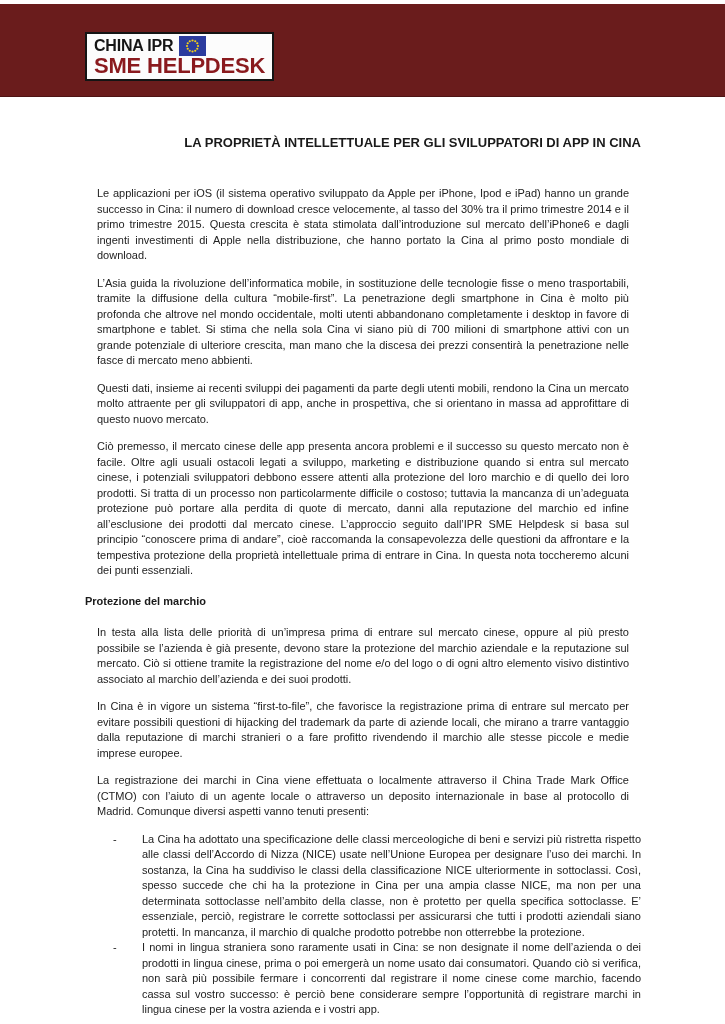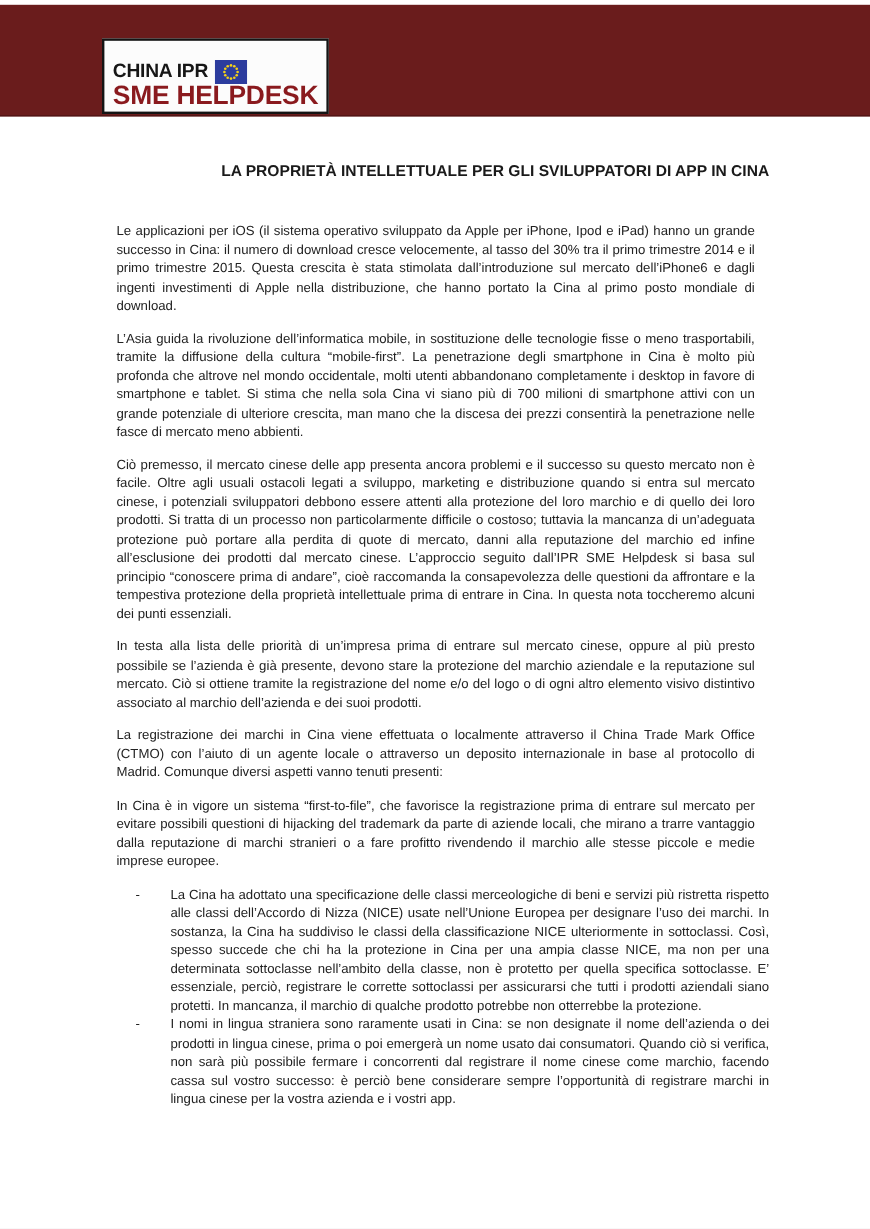--- a/index.html
+++ b/index.html
@@ -22,21 +22,21 @@
     height: 93px;
     background: var(--band, #6a1c1c);
     border-bottom: 1px solid #4e1414;
     box-sizing: border-box;
     padding: 28px 0 0 85px;
   }
   .logo {
     display: inline-block;
     background: #fcfcfc;
     border: 2px solid #141414;
-    padding: 16px 7px 3px 7px;
+    padding: 2px 7px 3px 7px;
   }
   .logo-l1 {
     display: flex;
     align-items: center;
     gap: 6px;
     font-size: 16px;
     font-weight: bold;
     letter-spacing: -0.2px;
     line-height: 18px;
     color: #161616;
@@ -111,26 +111,28 @@
       </div>
       <div class="logo-l2">SME HELPDESK</div>
     </div>
   </div>
 
   <h1 class="title">LA PROPRIETÀ INTELLETTUALE PER GLI SVILUPPATORI DI APP IN CINA</h1>
 
   <div class="content">
     <p>Le applicazioni per iOS (il sistema operativo sviluppato da Apple per iPhone, Ipod e iPad) hanno un grande successo in Cina: il numero di download cresce velocemente, al tasso del 30% tra il primo trimestre 2014 e il primo trimestre 2015. Questa crescita è stata stimolata dall’introduzione sul mercato dell’iPhone6 e dagli ingenti investimenti di Apple nella distribuzione, che hanno portato la Cina al primo posto mondiale di download.</p>
     <p>L’Asia guida la rivoluzione dell’informatica mobile, in sostituzione delle tecnologie fisse o meno trasportabili, tramite la diffusione della cultura “mobile-first”. La penetrazione degli smartphone in Cina è molto più profonda che altrove nel mondo occidentale, molti utenti abbandonano completamente i desktop in favore di smartphone e tablet. Si stima che nella sola Cina vi siano più di 700 milioni di smartphone attivi con un grande potenziale di ulteriore crescita, man mano che la discesa dei prezzi consentirà la penetrazione nelle fasce di mercato meno abbienti.</p>
+    <p>Questi dati, insieme ai recenti sviluppi dei pagamenti da parte degli utenti mobili, rendono la Cina un mercato molto attraente per gli sviluppatori di app, anche in prospettiva, che si orientano in massa ad approfittare di questo nuovo mercato.</p>
     <p><span>Ciò premesso, il mercato cinese delle app presenta ancora problemi e il successo su questo mercato non è facile. Oltre agli usuali ostacoli legati a sviluppo, marketing e distribuzione quando si entra sul mercato cinese, i potenziali sviluppatori debbono essere attenti alla protezione del loro marchio e di quello dei loro prodotti. Si tratta di un processo non particolarmente difficile o costoso; tuttavia la mancanza di un’adeguata protezione può portare alla perdita di quote di mercato, danni alla reputazione del marchio ed infine all’esclusione dei prodotti dal mercato cinese. L’approccio seguito dall’</span><span class="b">IPR SME Helpdesk</span><span> si basa sul principio “conoscere prima di andare”, cioè raccomanda la consapevolezza delle questioni da affrontare e la tempestiva protezione della proprietà intellettuale prima di entrare in Cina. In questa nota toccheremo alcuni dei punti essenziali.</span></p>
 
+    <h2 class="sec-heading">Protezione del marchio</h2>
 
     <p>In testa alla lista delle priorità di un’impresa prima di entrare sul mercato cinese, oppure al più presto possibile se l’azienda è già presente, devono stare la protezione del marchio aziendale e la reputazione sul mercato. Ciò si ottiene tramite la registrazione del nome e/o del logo o di ogni altro elemento visivo distintivo associato al marchio dell’azienda e dei suoi prodotti.</p>
+    <p>In Cina è in vigore un sistema “first-to-file”, che favorisce la registrazione prima di entrare sul mercato per evitare possibili questioni di hijacking del trademark da parte di aziende locali, che mirano a trarre vantaggio dalla reputazione di marchi stranieri o a fare profitto rivendendo il marchio alle stesse piccole e medie imprese europee.</p>
     <p><span>La registrazione dei marchi in Cina viene effettuata o localmente attraverso il </span><span class="b">China Trade Mark Office</span><span> (CTMO) con l’aiuto di un agente locale o attraverso un deposito internazionale in base al protocollo di Madrid. Comunque diversi aspetti vanno tenuti presenti:</span></p>
-    <p>In Cina è in vigore un sistema “first-to-file”, che favorisce la registrazione prima di entrare sul mercato per evitare possibili questioni di hijacking del trademark da parte di aziende locali, che mirano a trarre vantaggio dalla reputazione di marchi stranieri o a fare profitto rivendendo il marchio alle stesse piccole e medie imprese europee.</p>
 
     <div>
       <div class="bullet">
         <span class="bullet-marker">-</span>
         <span class="bullet-text">La Cina ha adottato una specificazione delle classi merceologiche di beni e servizi più ristretta rispetto alle classi dell’Accordo di Nizza (NICE) usate nell’Unione Europea per designare l’uso dei marchi. In sostanza, la Cina ha suddiviso le classi della classificazione NICE ulteriormente in sottoclassi. Così, spesso succede che chi ha la protezione in Cina per una ampia classe NICE, ma non per una determinata sottoclasse nell’ambito della classe, non è protetto per quella specifica sottoclasse. E’ essenziale, perciò, registrare le corrette sottoclassi per assicurarsi che tutti i prodotti aziendali siano protetti. In mancanza, il marchio di qualche prodotto potrebbe non otterrebbe la protezione.</span>
       </div>
       <div class="bullet">
         <span class="bullet-marker">-</span>
         <span class="bullet-text">I nomi in lingua straniera sono raramente usati in Cina: se non designate il nome dell’azienda o dei prodotti in lingua cinese, prima o poi emergerà un nome usato dai consumatori. Quando ciò si verifica, non sarà più possibile fermare i concorrenti dal registrare il nome cinese come marchio, facendo cassa sul vostro successo: è perciò bene considerare sempre l’opportunità di registrare marchi in lingua cinese per la vostra azienda e i vostri app.</span>
       </div>

